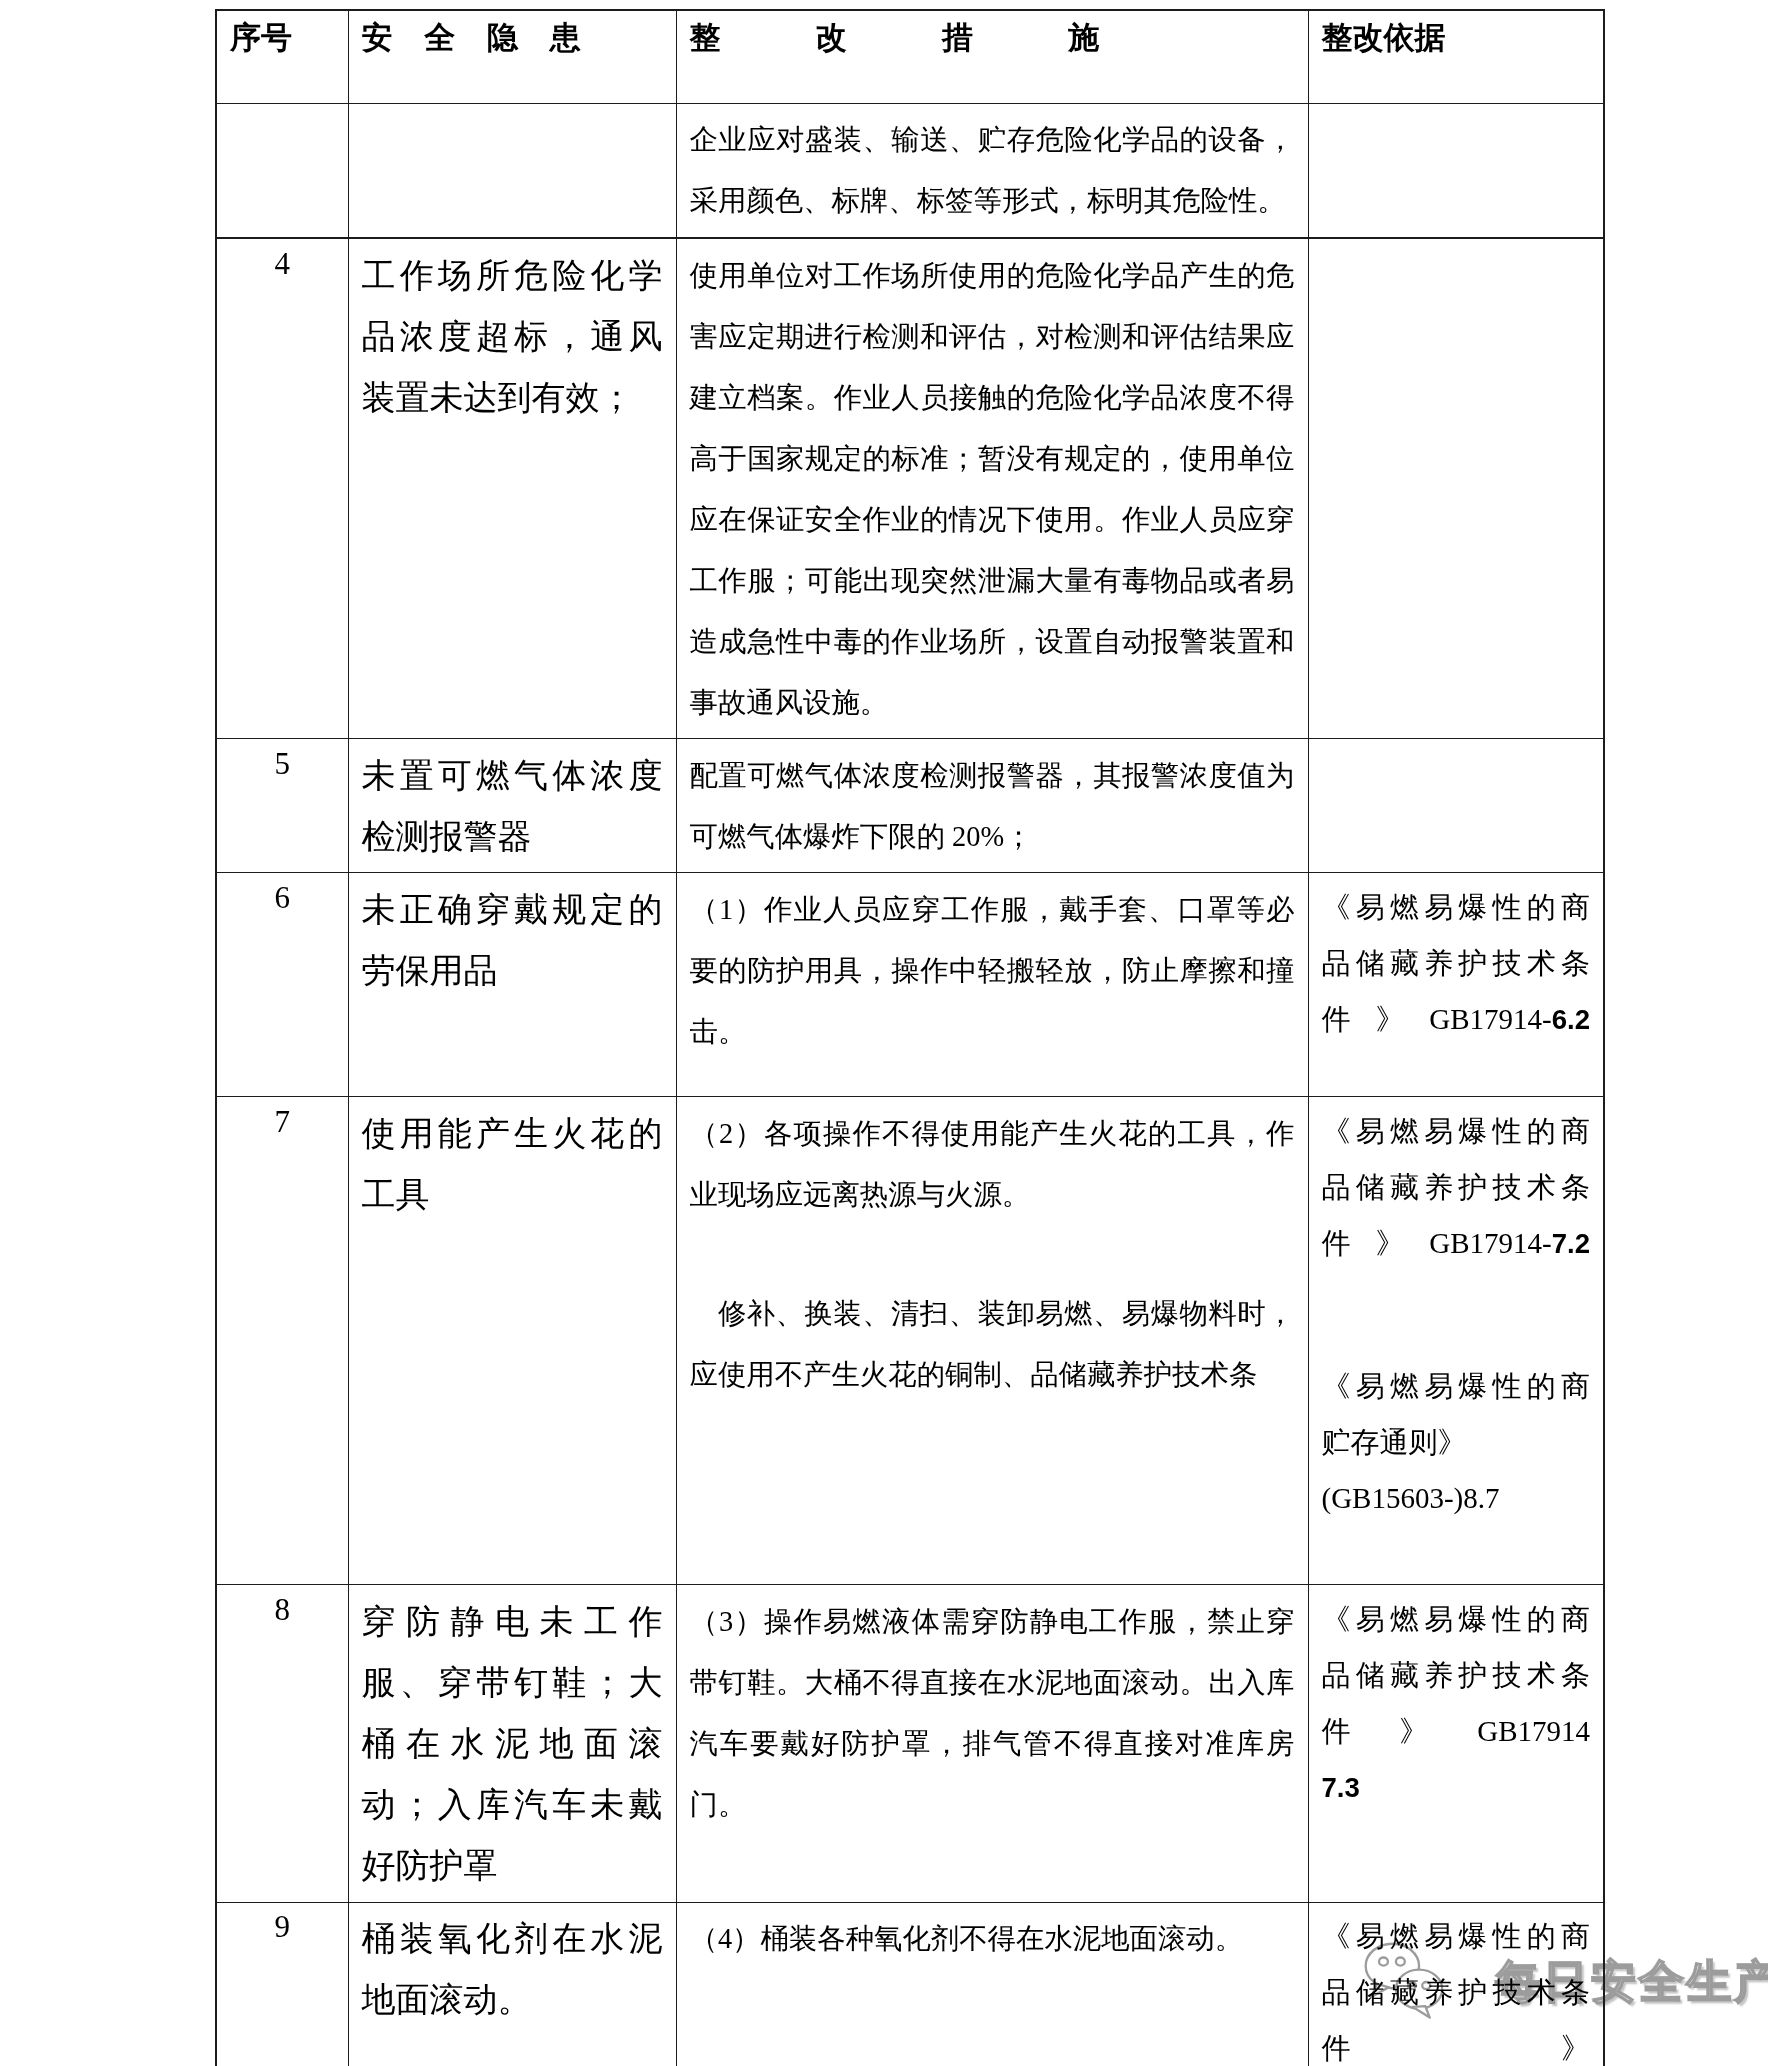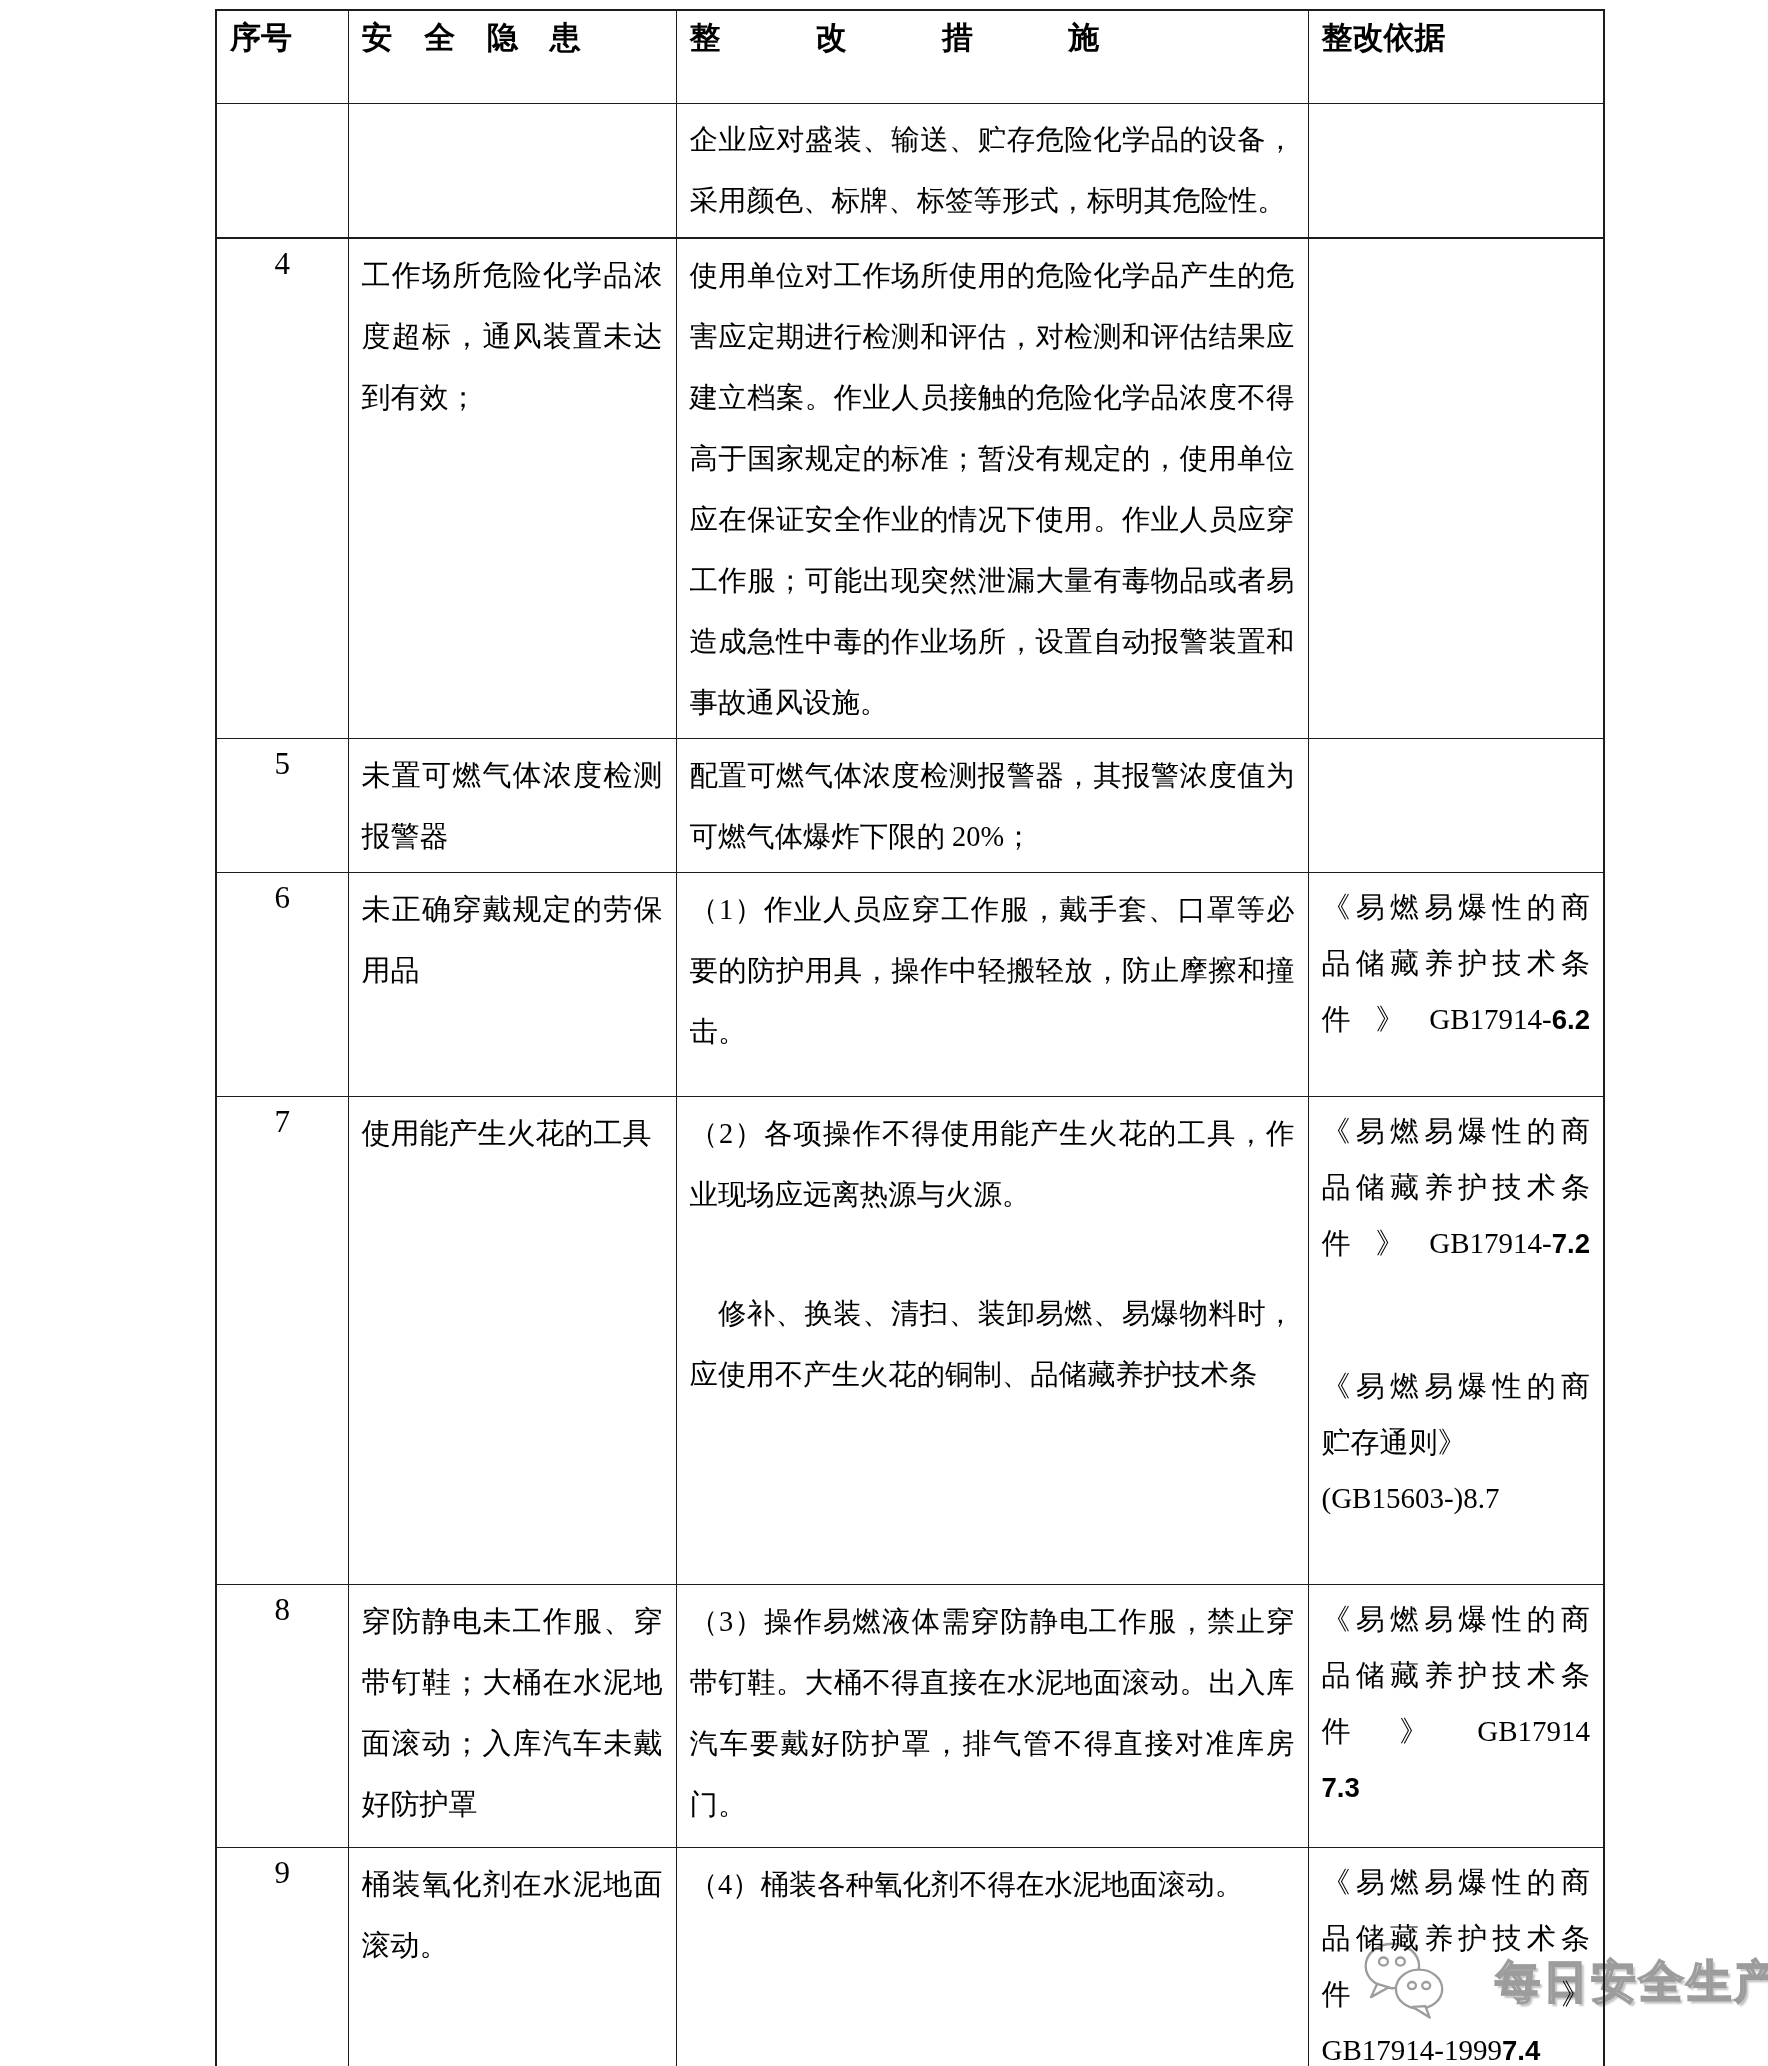--- a/index.html
+++ b/index.html
@@ -57,21 +57,21 @@
   tr.row-cont td{border-bottom:2.8px solid #1c1c1c;}
   tr.last-row td{border-bottom:4.7px double #1c1c1c;}
   td.middle{vertical-align:middle;}
   td.col-num{
     text-align:center;
     font-size:31px;
     line-height:37px;
     padding:0;
   }
   td.col-hazard{
-    font-size:29px;
+    font-size:34px;
     line-height:61px;
   }
   td.col-measures{
     font-size:28.4px;
     line-height:61px;
   }
   td.col-basis{
     font-size:29px;
     line-height:56px;
     padding-left:12px;padding-right:12px;

